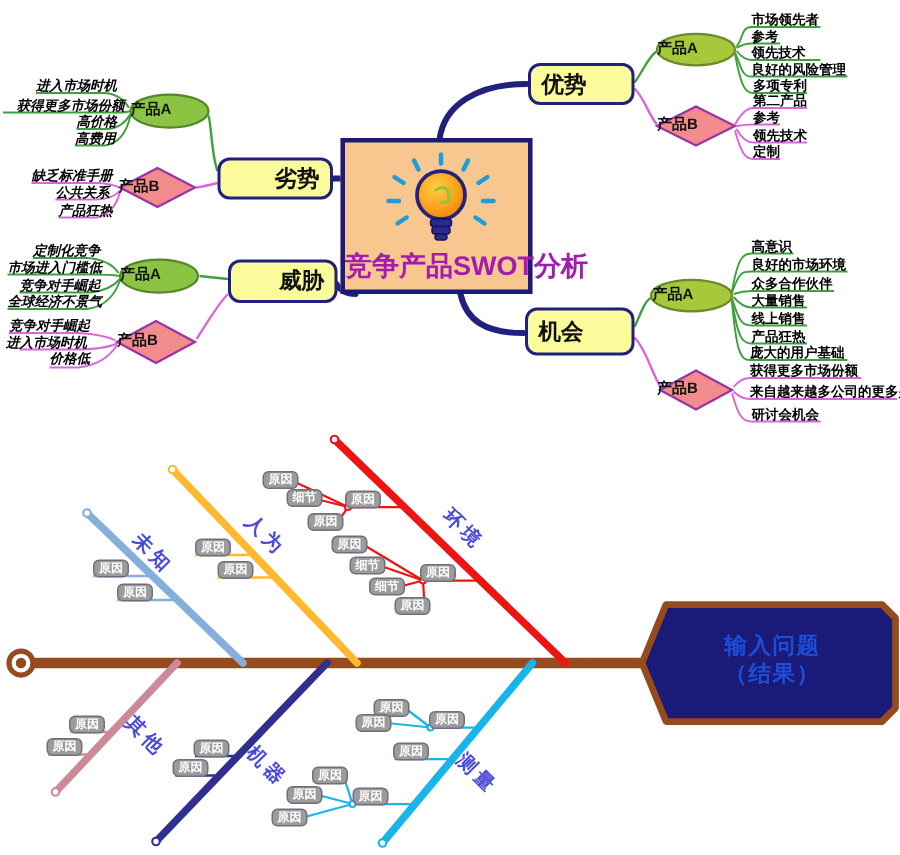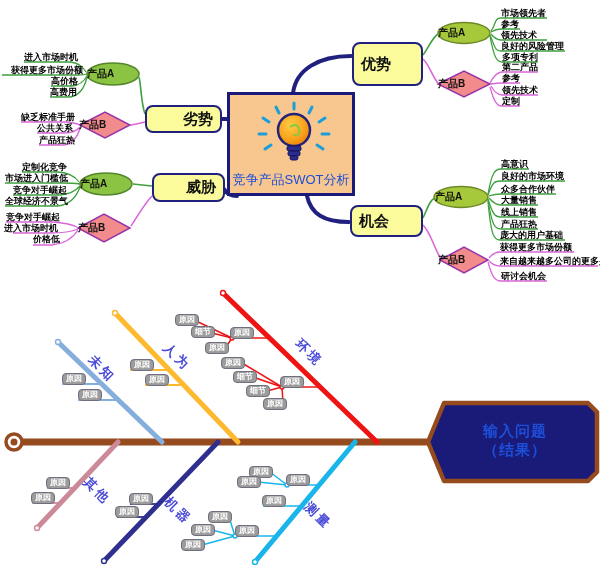--- a/index.html
+++ b/index.html
@@ -3,31 +3,31 @@
 <meta charset="utf-8">
 <style>
   html,body{margin:0;padding:0;background:#fff;}
   #stage{position:relative;width:600px;height:570px;background:#fff;overflow:hidden;
          font-family:"Liberation Sans",sans-serif;}
   svg{position:absolute;left:0;}
   
   .center-box{position:absolute;left:227px;top:92px;width:128px;height:104px;
     background:#F8C78F;border:3px solid #1A1A78;box-sizing:border-box;}
   .center-title{position:absolute;left:0;right:0;bottom:4px;text-align:center;
-    font-size:13px;font-weight:normal;color:#1d4ed8;white-space:nowrap;}
+    font-size:18px;font-weight:bold;color:#a21caf;white-space:nowrap;}
   .topic{position:absolute;background:#FBFB9B;border:2px solid #20207E;border-radius:8px;
     box-sizing:border-box;font-size:15px;font-weight:bold;color:#111;
     display:flex;align-items:center;padding-left:14px;}
   .topic.r{justify-content:flex-end;padding-right:7px;}
   .topic.l{justify-content:flex-start;padding-left:7px;}
   .pnode{position:absolute;width:52px;text-align:left;font-size:10px;font-weight:bold;
     color:#111;line-height:12px;}
   .leaf{position:absolute;font-size:9px;font-weight:600;color:#000;white-space:nowrap;
     line-height:10px;}
-  .leaf.r{text-align:center;}
+  .leaf.r{text-align:center;font-style:italic;}
   
   .pill{position:absolute;background:#9C9C9C;border:1px solid #6F6F80;border-radius:4px;
     color:#fff;font-size:8px;font-weight:bold;line-height:10px;padding:0 3px;
     white-space:nowrap;}
   .blabel{position:absolute;font-size:13px;font-weight:bold;color:#4A4AD8;
     letter-spacing:3px;transform:rotate(45deg);transform-origin:center;white-space:nowrap;}
   .headtxt{position:absolute;left:436px;top:421px;width:158px;text-align:center;
     color:#1d4ed8;font-size:15px;font-weight:bold;line-height:19px;letter-spacing:1px;}
 </style>
 </head>
@@ -131,21 +131,21 @@
     </defs>
     <circle cx="42" cy="29" r="16" fill="url(#bulbGrad)" stroke="#23237A" stroke-width="2.5"></circle>
     <path d="M38,26 q7,-5 9,2 q2,7 -6,6" stroke="#8CC63F" stroke-width="2" fill="none"></path>
     <rect x="35" y="45" width="14" height="5" rx="2" fill="#2B2B8F" stroke="#15155A" stroke-width="1"></rect>
     <rect x="36" y="50" width="12" height="5" rx="2" fill="#2B2B8F" stroke="#15155A" stroke-width="1"></rect>
     <rect x="38" y="55" width="8" height="4" rx="2" fill="#2B2B8F" stroke="#15155A" stroke-width="1"></rect>
   </svg>
   <div class="center-title">竞争产品SWOT分析</div>
 </div>
 
-<div class="topic l" style="left:352px;top:42px;width:71px;height:44px">
+<div class="topic l" style="left:352px;top:42px;width:71px;height:28px">
       <span>优势</span>
     </div>
 <div class="topic r" style="left:145px;top:105px;width:77px;height:28px">
       <span>劣势</span>
     </div>
 <div class="topic l" style="left:350px;top:205px;width:73px;height:32px">
       <span>机会</span>
     </div>
 <div class="topic r" style="left:152px;top:173px;width:73px;height:29px">
       <span>威胁</span>

